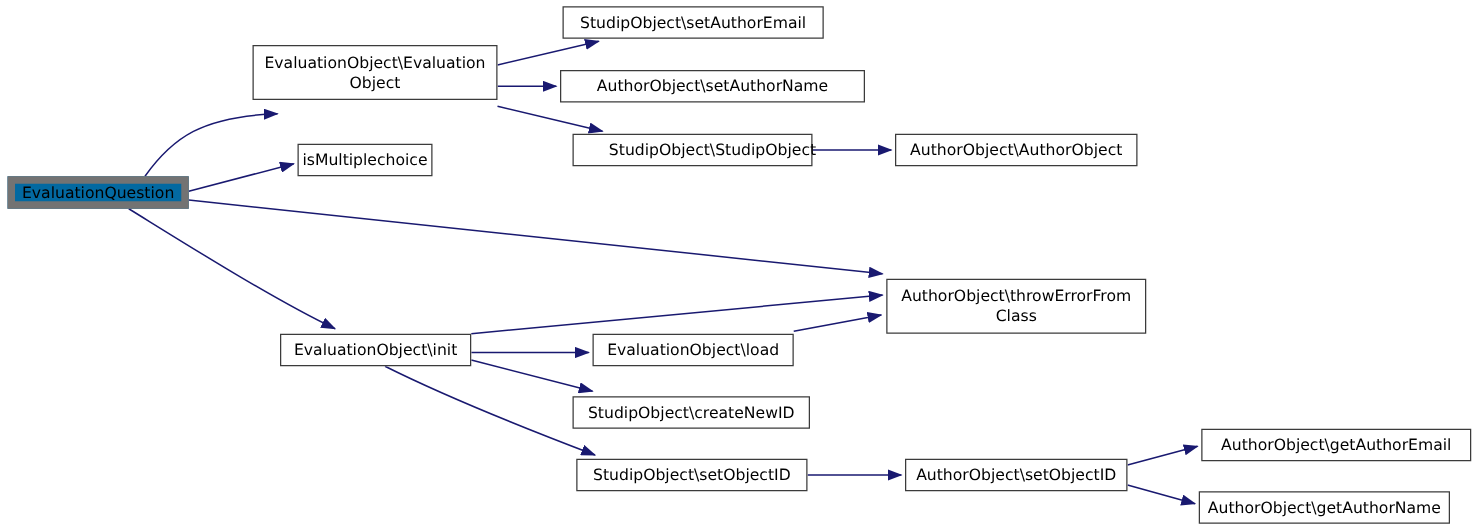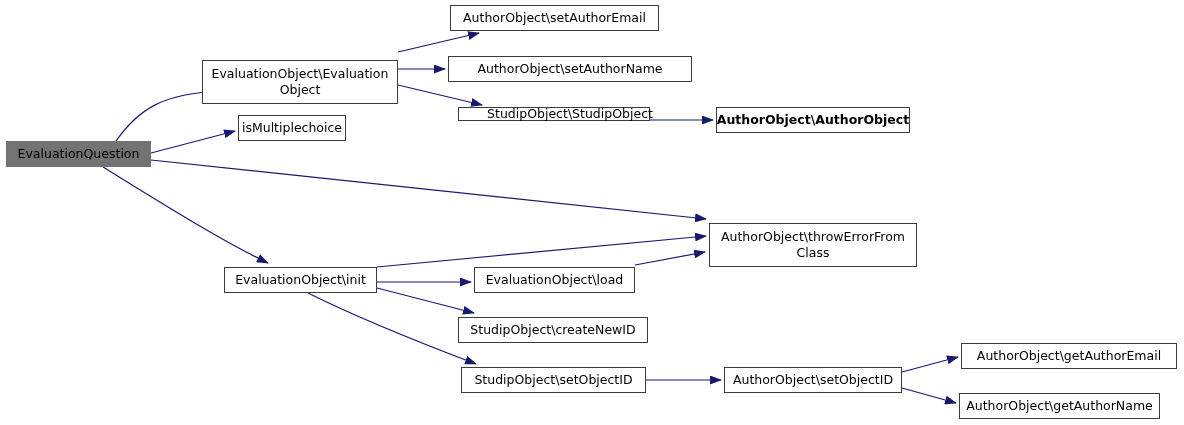--- a/index.html
+++ b/index.html
@@ -20,21 +20,21 @@
     font-size:12.5px;
     line-height:1.3;
     display:flex;
     align-items:center;
     justify-content:center;
     text-align:center;
     white-space:pre-line;
     cursor:pointer;
   }
   .node.highlight{
-    background:#737373;
+    background:#0369a1;
     border:6px solid #737373;
   }
 </style>
 </head>
 <body>
 
 <div class="canvas">
 
   <svg class="edges" width="1184" height="425" viewBox="0 0 1184 425" fill="none" xmlns="http://www.w3.org/2000/svg">
     <defs>
@@ -57,32 +57,32 @@
       <path d="M377,288 L474,313" marker-end="url(#arrow)"></path>
       <path d="M308,293 C360,319 426,345 476,364" marker-end="url(#arrow)"></path>
       <path d="M646,380 L721,380" marker-end="url(#arrow)"></path>
       <path d="M902,372 L958,357" marker-end="url(#arrow)"></path>
       <path d="M902,388 L956,403" marker-end="url(#arrow)"></path>
     </g>
   </svg>
 
   <div class="node highlight" style="left:6px;top:141px;width:145px;height:26px;">EvaluationQuestion</div>
 
-  <div class="node" style="left:202px;top:60px;width:196px;height:44px;">EvaluationObject\Evaluation
+  <div class="node" style="left:202px;top:36px;width:196px;height:44px;">EvaluationObject\Evaluation
 Object</div>
 
   <div class="node" style="left:238px;top:115px;width:108px;height:26px;">isMultiplechoice</div>
 
-  <div class="node" style="left:450px;top:5px;width:209px;height:26px;">AuthorObject\setAuthorEmail</div>
+  <div class="node" style="left:450px;top:5px;width:209px;height:26px;">StudipObject\setAuthorEmail</div>
 
   <div class="node" style="left:448px;top:56px;width:244px;height:26px;">AuthorObject\setAuthorName</div>
 
-  <div class="node" style="left:458px;top:107px;width:192px;height:14px;padding-left:32px;">StudipObject\StudipObject</div>
+  <div class="node" style="left:458px;top:107px;width:192px;height:26px;padding-left:32px;">StudipObject\StudipObject</div>
 
-  <div class="node" style="left:716px;top:107px;width:194px;height:26px;font-weight:bold;">AuthorObject\AuthorObject</div>
+  <div class="node" style="left:716px;top:107px;width:194px;height:26px;">AuthorObject\AuthorObject</div>
 
   <div class="node" style="left:709px;top:223px;width:208px;height:44px;">AuthorObject\throwErrorFrom
 Class</div>
 
   <div class="node" style="left:224px;top:267px;width:153px;height:26px;">EvaluationObject\init</div>
 
   <div class="node" style="left:474px;top:267px;width:161px;height:26px;">EvaluationObject\load</div>
 
   <div class="node" style="left:458px;top:317px;width:190px;height:26px;">StudipObject\createNewID</div>
 

